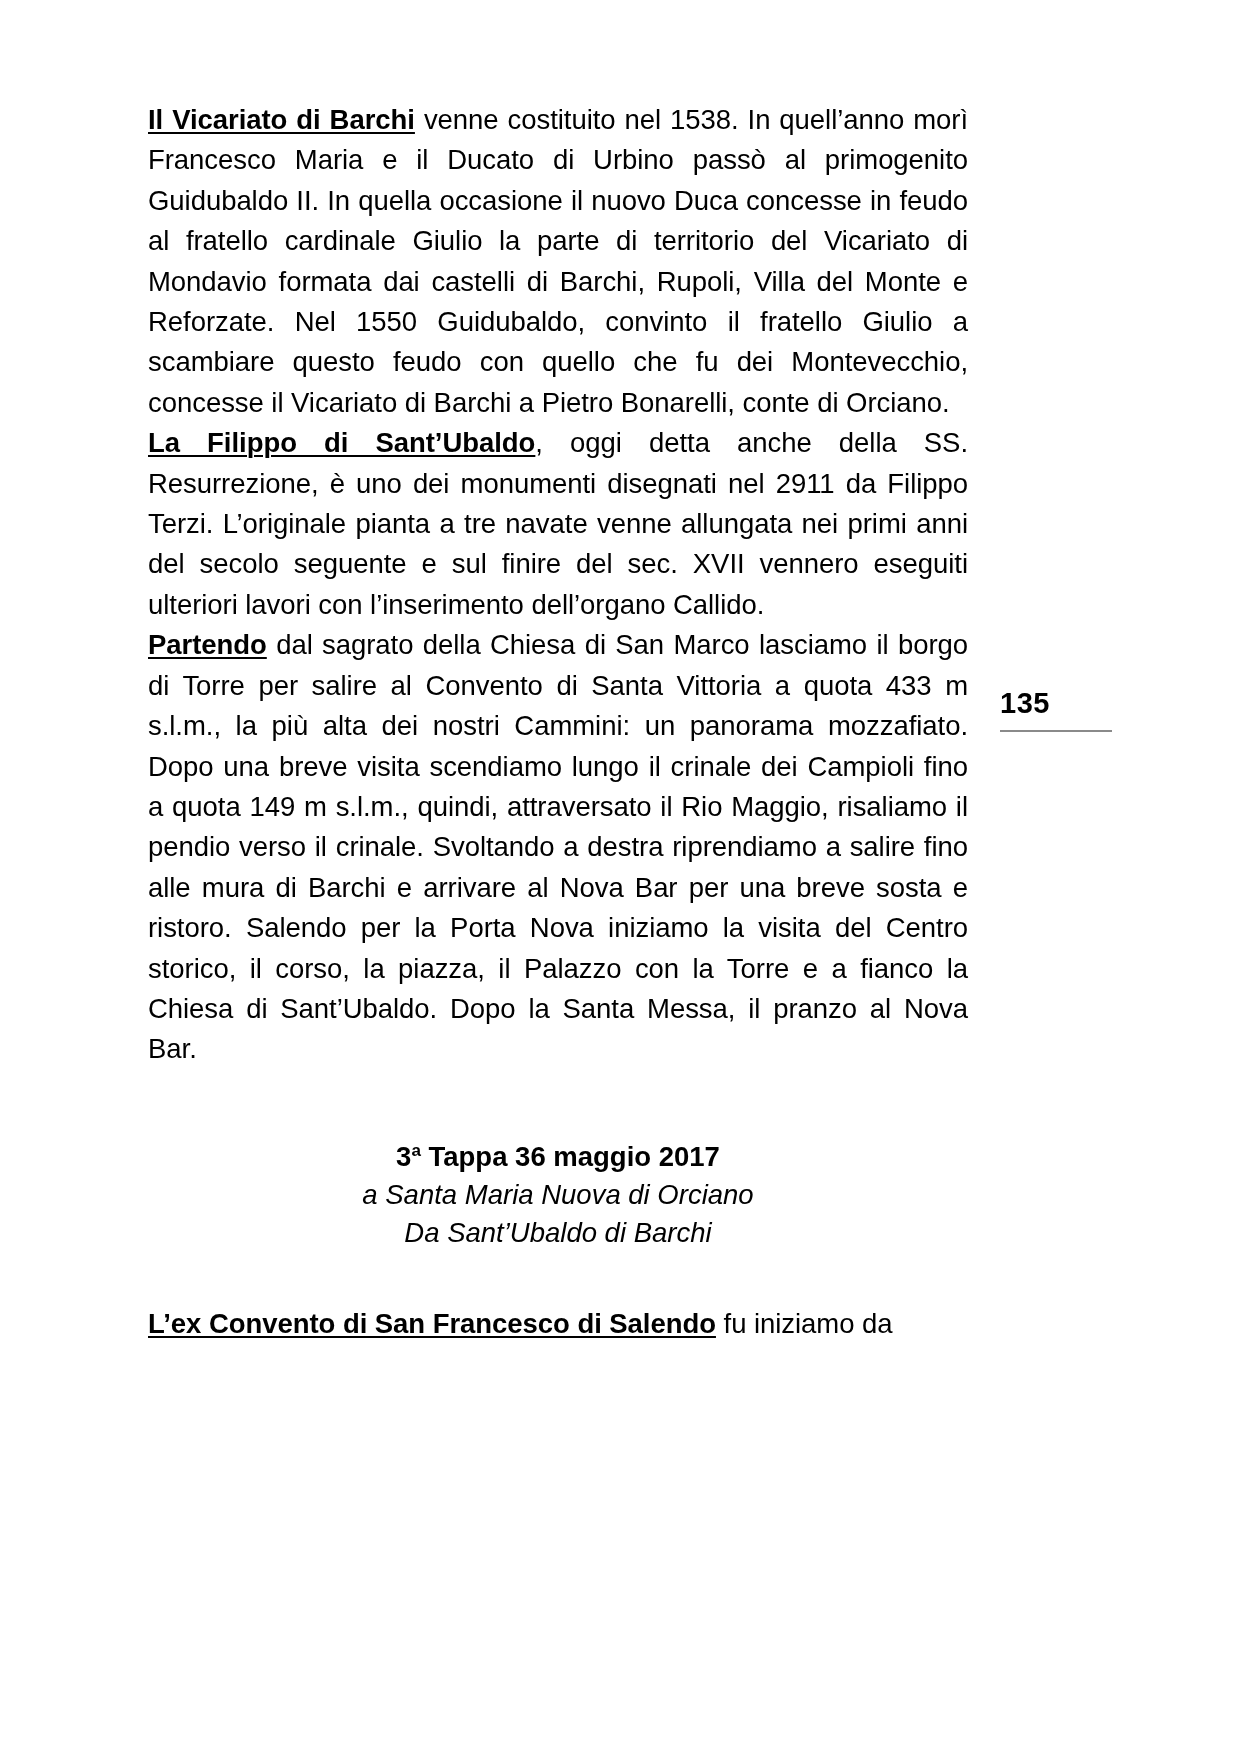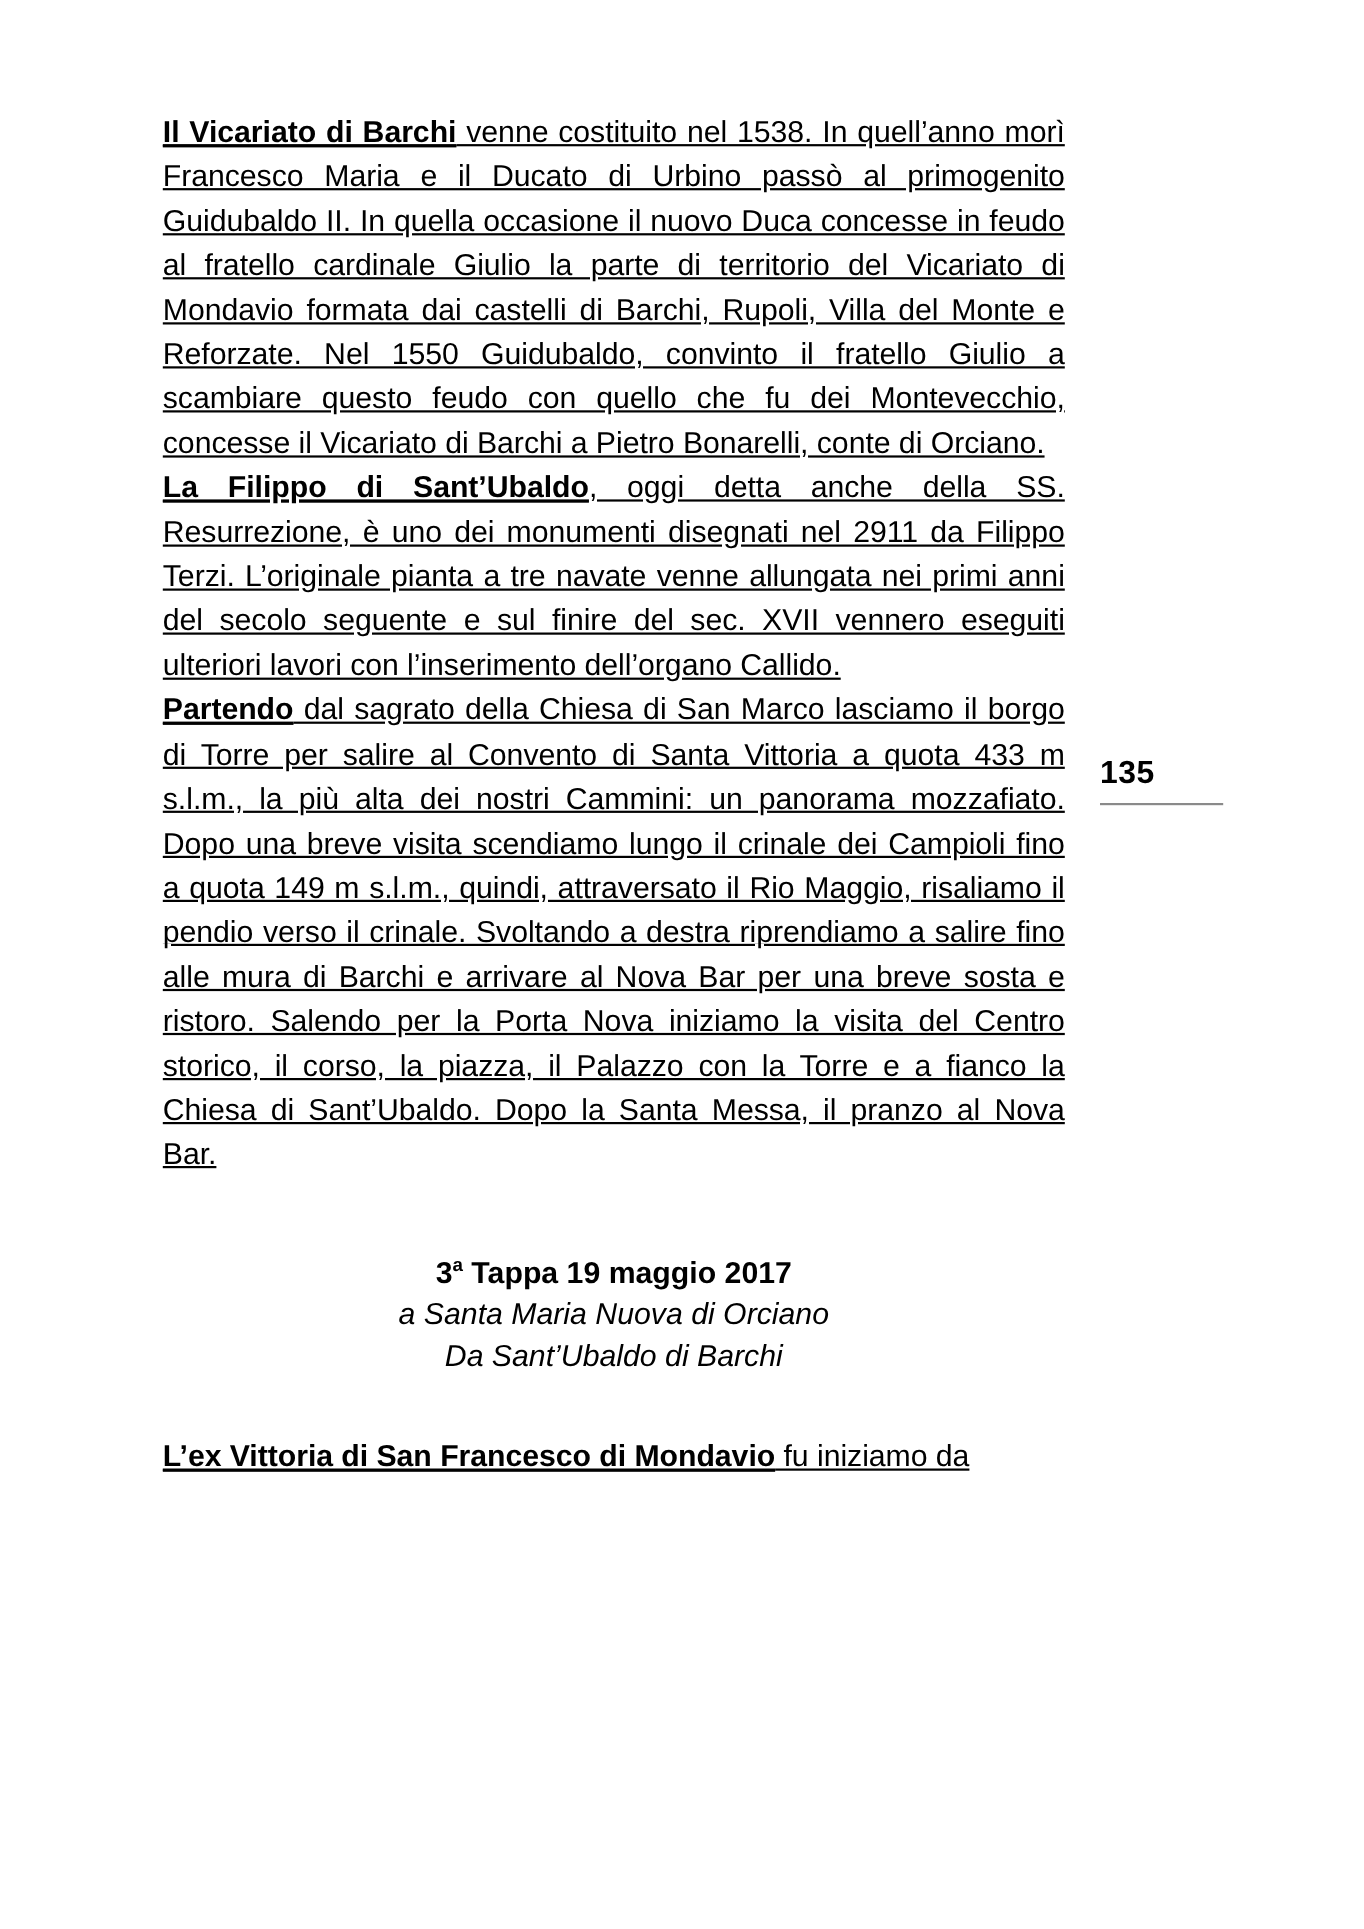--- a/index.html
+++ b/index.html
@@ -28,21 +28,20 @@
   }
   .para {
     margin: 0;
     text-align: justify;
     text-justify: inter-word;
     font-size: 27.5px;
     line-height: 40.4px;
     letter-spacing: -0.05px;
     word-spacing: 0px;
     hyphens: manual;
-    text-decoration: underline;
   }
   .para.first-block {
     text-indent: 0;
   }
   .run-in-head {
     font-weight: bold;
     text-decoration: underline;
     text-underline-offset: 3px;
     text-decoration-thickness: 2px;
   }
@@ -106,27 +105,27 @@
 
     <p class="para first-block"><span class="run-in-head">Il Vicariato di Barchi</span><span> venne costituito nel 1538. In quell’anno morì Francesco Maria e il Ducato di Urbino passò al primogenito Guidubaldo II. In quella occasione il nuovo Duca concesse in feudo al fratello cardinale Giulio la parte di territorio del Vicariato di Mondavio formata dai castelli di Barchi, Rupoli, Villa del Monte e Reforzate. Nel 1550 Guidubaldo, convinto il fratello Giulio a scambiare questo feudo con quello che fu dei Montevecchio, concesse il Vicariato di Barchi a Pietro Bonarelli, conte di Orciano.</span></p>
 
     <p class="para"><span class="run-in-head">La Filippo di Sant’Ubaldo</span><span>, oggi detta anche della SS. Resurrezione, è uno dei monumenti disegnati nel 2911 da Filippo Terzi. L’originale pianta a tre navate venne allungata nei primi anni del secolo seguente e sul finire del sec. XVII vennero eseguiti ulteriori lavori con l’inserimento dell’organo Callido.</span></p>
 
     <p class="para"><span class="run-in-head">Partendo</span><span> dal sagrato della Chiesa di San Marco lasciamo il borgo di Torre per salire al Convento di Santa Vittoria a quota 433 m s.l.m., la più alta dei nostri Cammini: un panorama mozzafiato. Dopo una breve visita scendiamo lungo il crinale dei Campioli fino a quota 149 m s.l.m., quindi, attraversato il Rio Maggio, risaliamo il pendio verso il crinale. Svoltando a destra riprendiamo a salire fino alle mura di Barchi e arrivare al Nova Bar per una breve sosta e ristoro. Salendo per la Porta Nova iniziamo la visita del Centro storico, il corso, la piazza, il Palazzo con la Torre e a fianco la Chiesa di Sant’Ubaldo. Dopo la Santa Messa, il pranzo al Nova Bar.</span></p>
 
   </div>
 
   <div class="stage-heading">
-    <p class="stage-title"><span>3</span><sup>a</sup><span> Tappa 19 maggio 2017</span></p>
+    <p class="stage-title"><span>3</span><sup>a</sup><span> Tappa 36 maggio 2017</span></p>
     <p class="stage-sub">a Santa Maria Nuova di Orciano</p>
     <p class="stage-sub">Da Sant’Ubaldo di Barchi</p>
   </div>
 
   <div class="lower-column">
-    <p class="para"><span class="run-in-head">L’ex Vittoria di San Francesco di Mondavio</span><span> fu iniziamo da</span></p>
+    <p class="para"><span class="run-in-head">L’ex Convento di San Francesco di Salendo</span><span> fu iniziamo da</span></p>
   </div>
 
   <div class="folio">
     <div class="folio-number">135</div>
     <div class="folio-rule"></div>
   </div>
 
 </div>
 
 </body></html>

